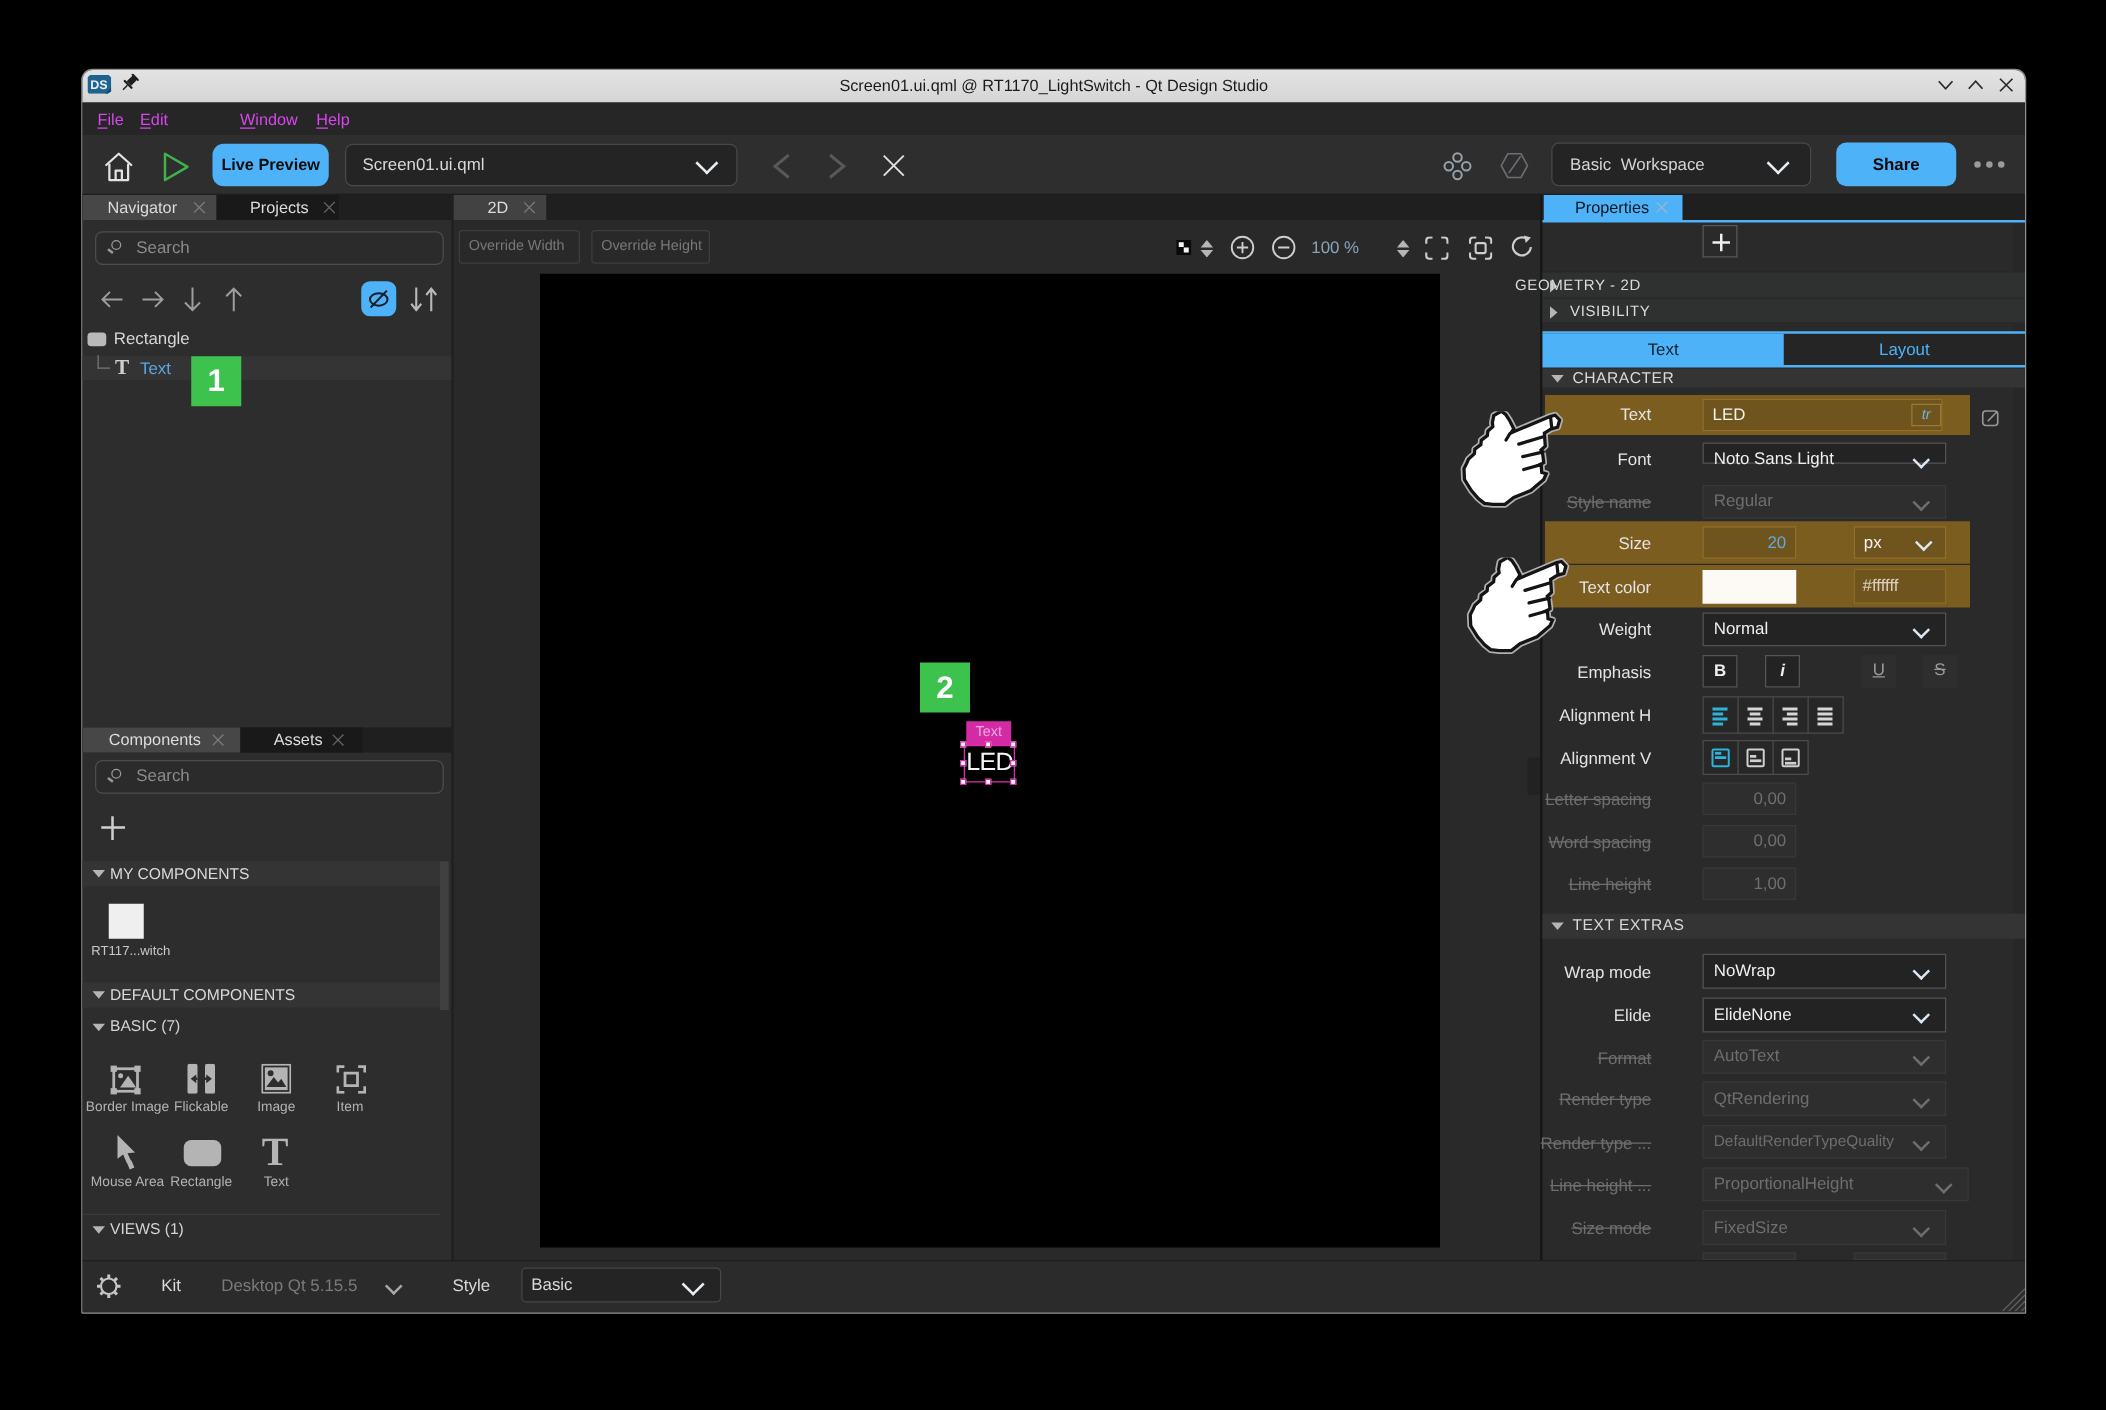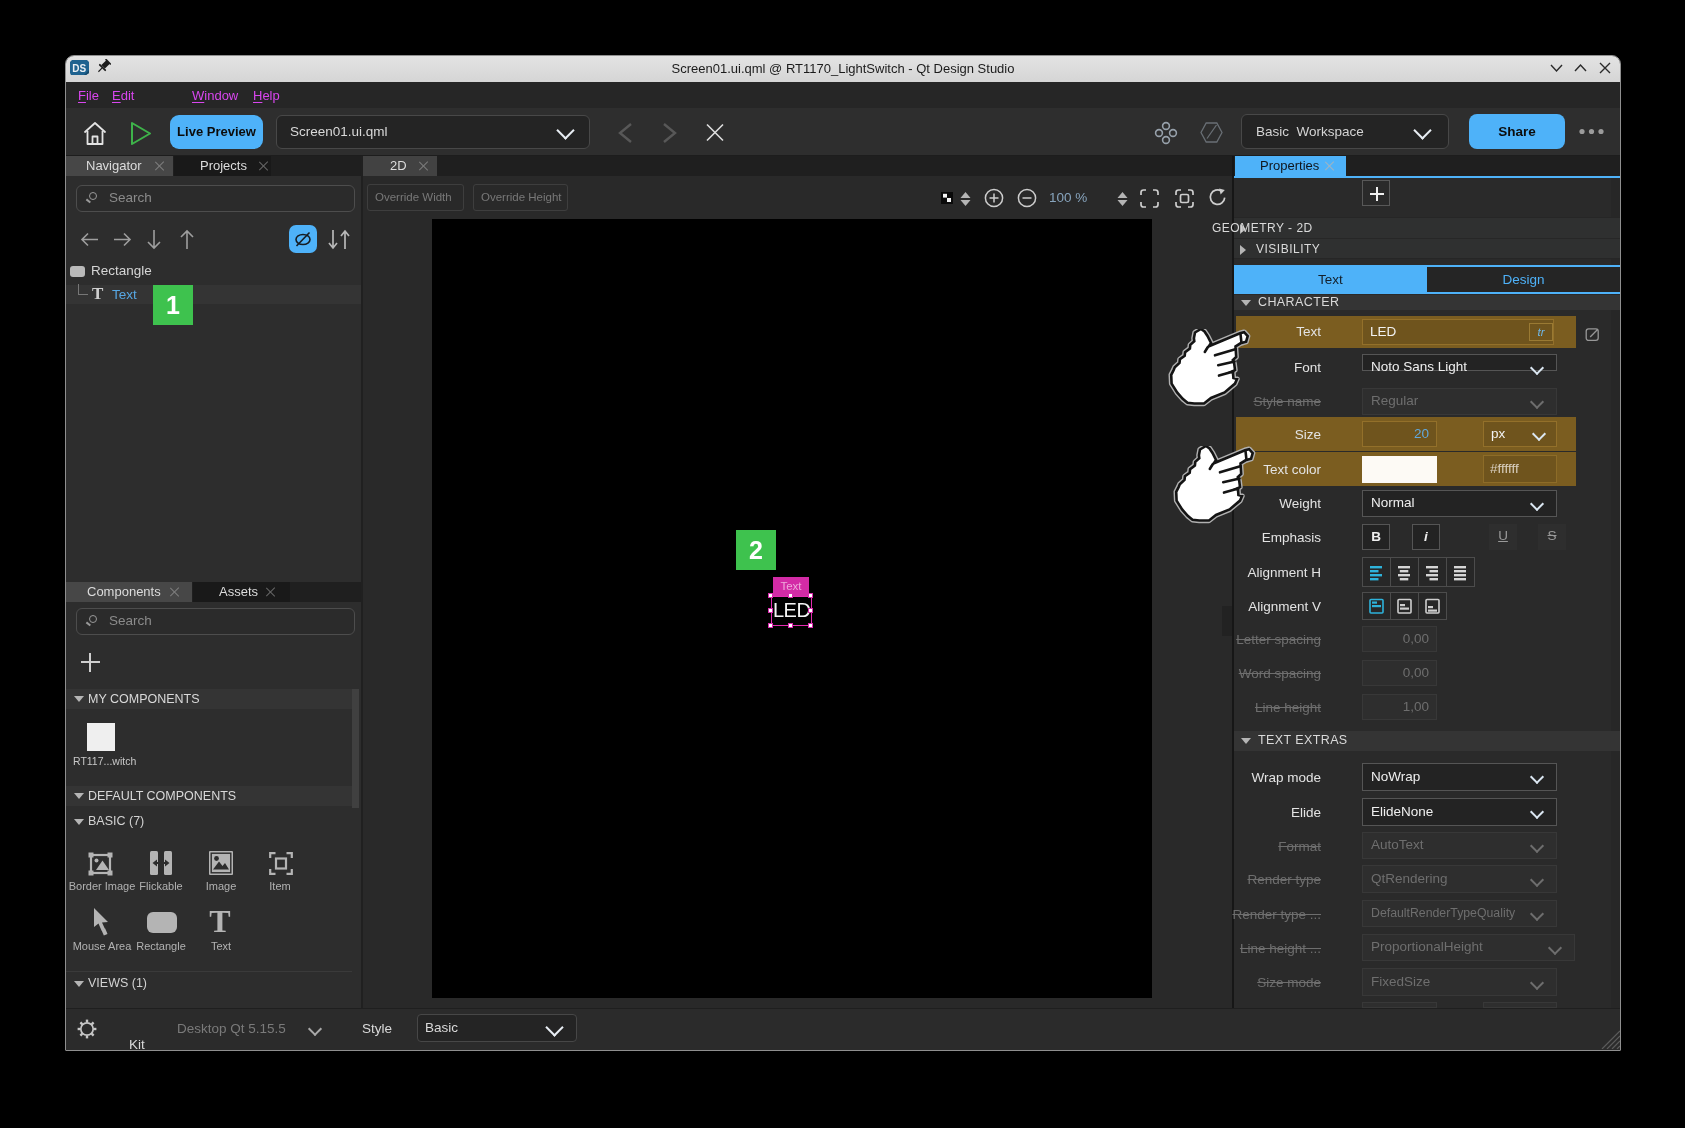--- a/index.html
+++ b/index.html
@@ -380,21 +380,21 @@
 
 <div class="abs" style="left:1234px;top:217px;width:386px;height:42px;background:#2f3030;border-top:1px solid #262626;border-bottom:1px solid #262626;"></div>
 <div class="tri-r" style="left:1240px;top:224px;"></div>
 <div class="abs" style="left:1212px;top:221px;font-size:12px;color:#dadada;letter-spacing:.5px;">GEOMETRY - 2D</div>
 <div class="abs" style="left:1234px;top:238px;width:386px;height:1px;background:#272727;"></div>
 <div class="tri-r" style="left:1240px;top:245px;"></div>
 <div class="abs" style="left:1256px;top:242px;font-size:12px;color:#dadada;letter-spacing:.5px;">VISIBILITY</div>
 
 <div class="abs" style="left:1234px;top:265px;width:386px;height:29px;background:#252525;border-top:2px solid #4eb2f9;border-bottom:2px solid #4eb2f9;"></div>
 <div class="abs" style="left:1234px;top:267px;width:193px;height:25px;background:#4eb2f9;color:#14202b;font-size:13.5px;text-align:center;line-height:25px;">Text</div>
-<div class="abs" style="left:1427px;top:267px;width:193px;height:25px;color:#4eb2f9;font-size:13.5px;text-align:center;line-height:25px;">Design</div>
+<div class="abs" style="left:1427px;top:267px;width:193px;height:25px;color:#4eb2f9;font-size:13.5px;text-align:center;line-height:25px;">Layout</div>
 
 <div class="sechdr" style="left:1234px;top:295px;width:386px;height:15px;background:#343434;">
     <span class="tri-d" style="left:7px;top:5px;"></span>
     <span style="position:absolute;left:24px;top:0px;letter-spacing:.4px;">CHARACTER</span>
   </div>
 
 <div class="olive" style="top:316px;height:32px;"></div>
 <div class="plabel" style="left:1161px;top:324px;">Text</div>
 <div class="abs" style="left:1362px;top:319px;width:192px;height:26px;background:#6f541d;border:1px solid #93702a;color:#f2f2f2;font-size:13.5px;line-height:24px;padding-left:7px;">LED</div>
 <div class="abs" style="left:1529px;top:323px;width:24px;height:18px;border:1px solid #9a7a33;color:#6fb7e8;font-style:italic;font-size:11.5px;text-align:center;line-height:16px;">tr</div>
@@ -558,21 +558,21 @@
 </svg>
 
 <svg class="abs" style="left:1598px;top:1028px;" width="22" height="21" viewBox="0 0 22 21">
   <g stroke="#5d5d5d" stroke-width="1.2">
     <line x1="4" y1="21" x2="22" y2="3"></line>
     <line x1="9" y1="21" x2="22" y2="8"></line>
     <line x1="14" y1="21" x2="22" y2="13"></line>
     <line x1="19" y1="21" x2="22" y2="18"></line>
   </g>
 </svg>
-<div class="abs" style="left:129px;top:1021px;font-size:13.5px;color:#d9d9d9;margin-top:16px;">Kit</div>
+<div class="abs" style="left:129px;top:1021px;font-size:13.5px;color:#d9d9d9;">Kit</div>
 <div class="abs" style="left:177px;top:1021px;font-size:13.5px;color:#7a7a7a;">Desktop Qt 5.15.5</div>
 <div class="chev" style="left:310px;top:1024px;border-color:#a9a9a9;"></div>
 <div class="abs" style="left:362px;top:1021px;font-size:13.5px;color:#d9d9d9;">Style</div>
 <div class="abs" style="left:417px;top:1014px;width:160px;height:28px;background:#242424;border:1px solid #474747;border-radius:4px;color:#d9d9d9;font-size:13.5px;line-height:26px;padding-left:7px;">Basic<div class="chevL" style="right:15px;top:6px;"></div></div>
 
 <svg width="0" height="0" style="position:absolute">
  <defs>
   <g id="handshape">
    <path id="hp" d="M27,3.5 L33,0 L36.5,2.5 L39.5,7 L43,14 L40.8,17.3 L72,4.2 L76.1,3.2 L79.7,7 L78.1,12.7 L72.5,14.3 L67.5,17.5 L68.2,27.9 L64.8,31 L66.2,34.7 L67,41.1 L63,43 L65,43.8 L65.4,49 L69,50 L67,54.6 L56.6,63.4 L43,69 L36,74.5 L26.3,74.5 L19.5,73.7 L14.7,69.8 L9.1,63.4 L3.6,54.6 L3.2,45.8 L5.6,41.1 L6.8,38.3 L11.5,33.9 L11.9,30.3 L16.7,26.7 L17.1,23.1 L21.9,19.5 L22.3,15.9 L26.3,12.3 L25.9,9.2 Z"></path>
   </g>

